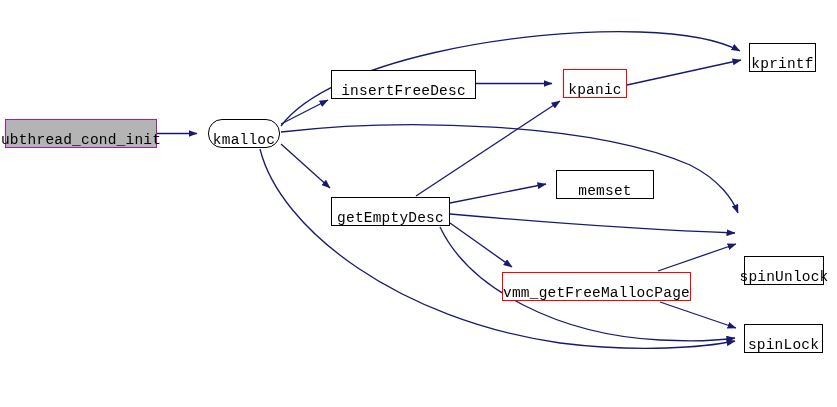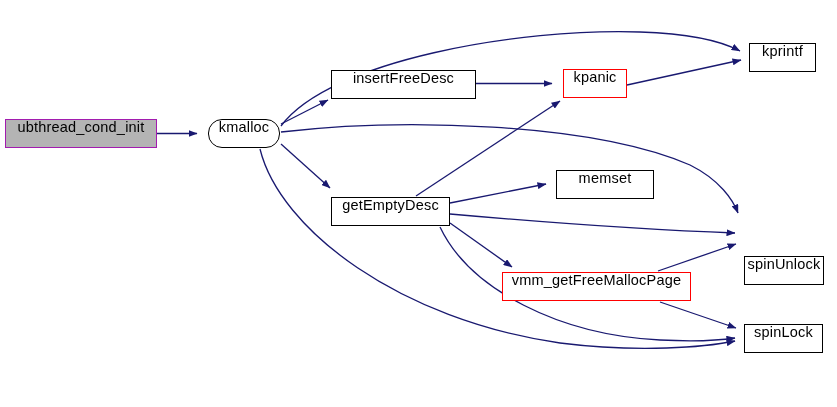--- a/index.html
+++ b/index.html
@@ -21,29 +21,30 @@
     position: absolute;
     left: 0;
     top: 0;
     width: 837px;
     height: 407px;
   }
   .node {
     position: absolute;
     box-sizing: border-box;
     display: flex;
-    align-items: flex-start;
+    align-items: flex-end;
     justify-content: center;
     background: #ffffff;
     border: 1px solid #000000;
     font-size: 14.5px;
     color: #000000;
     letter-spacing: 0.2px;
     white-space: nowrap;
     z-index: 3;
+    font-family: Liberation Mono, monospace;
   }
   .node.highlight {
     background: #b4b4b4;
     border: 1px solid #a21caf;
   }
   .node.danger {
     border: 1px solid #ff0000;
   }
   .node-label {
     display: block;

